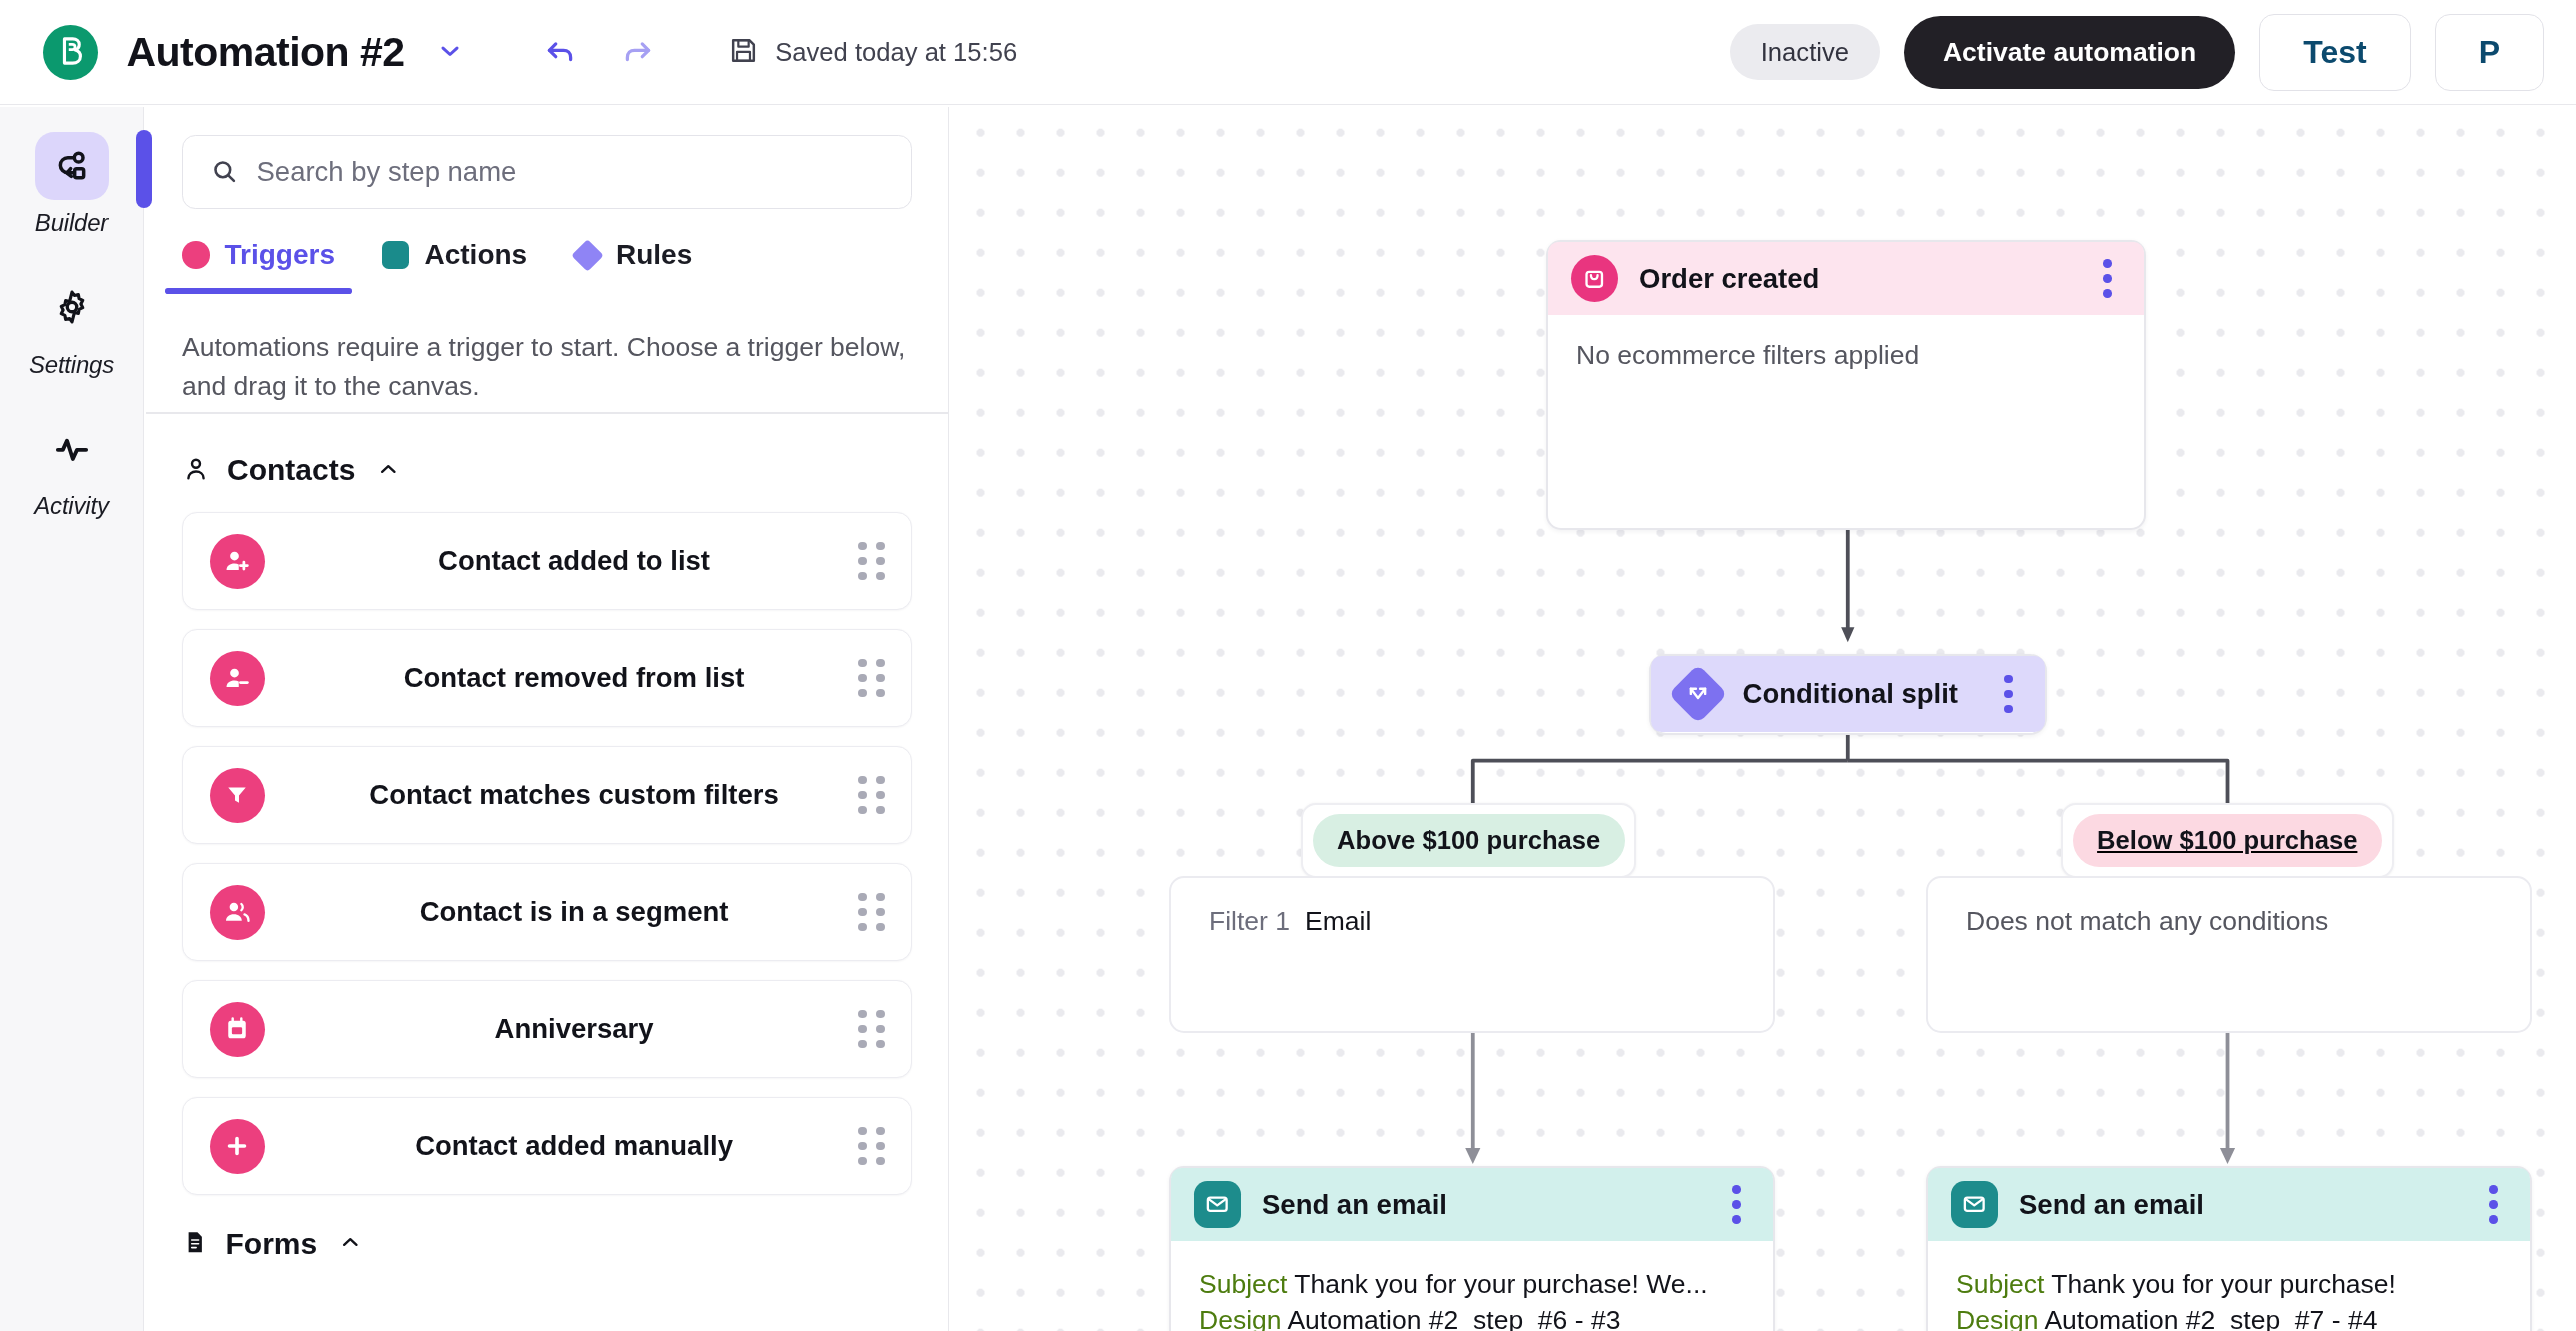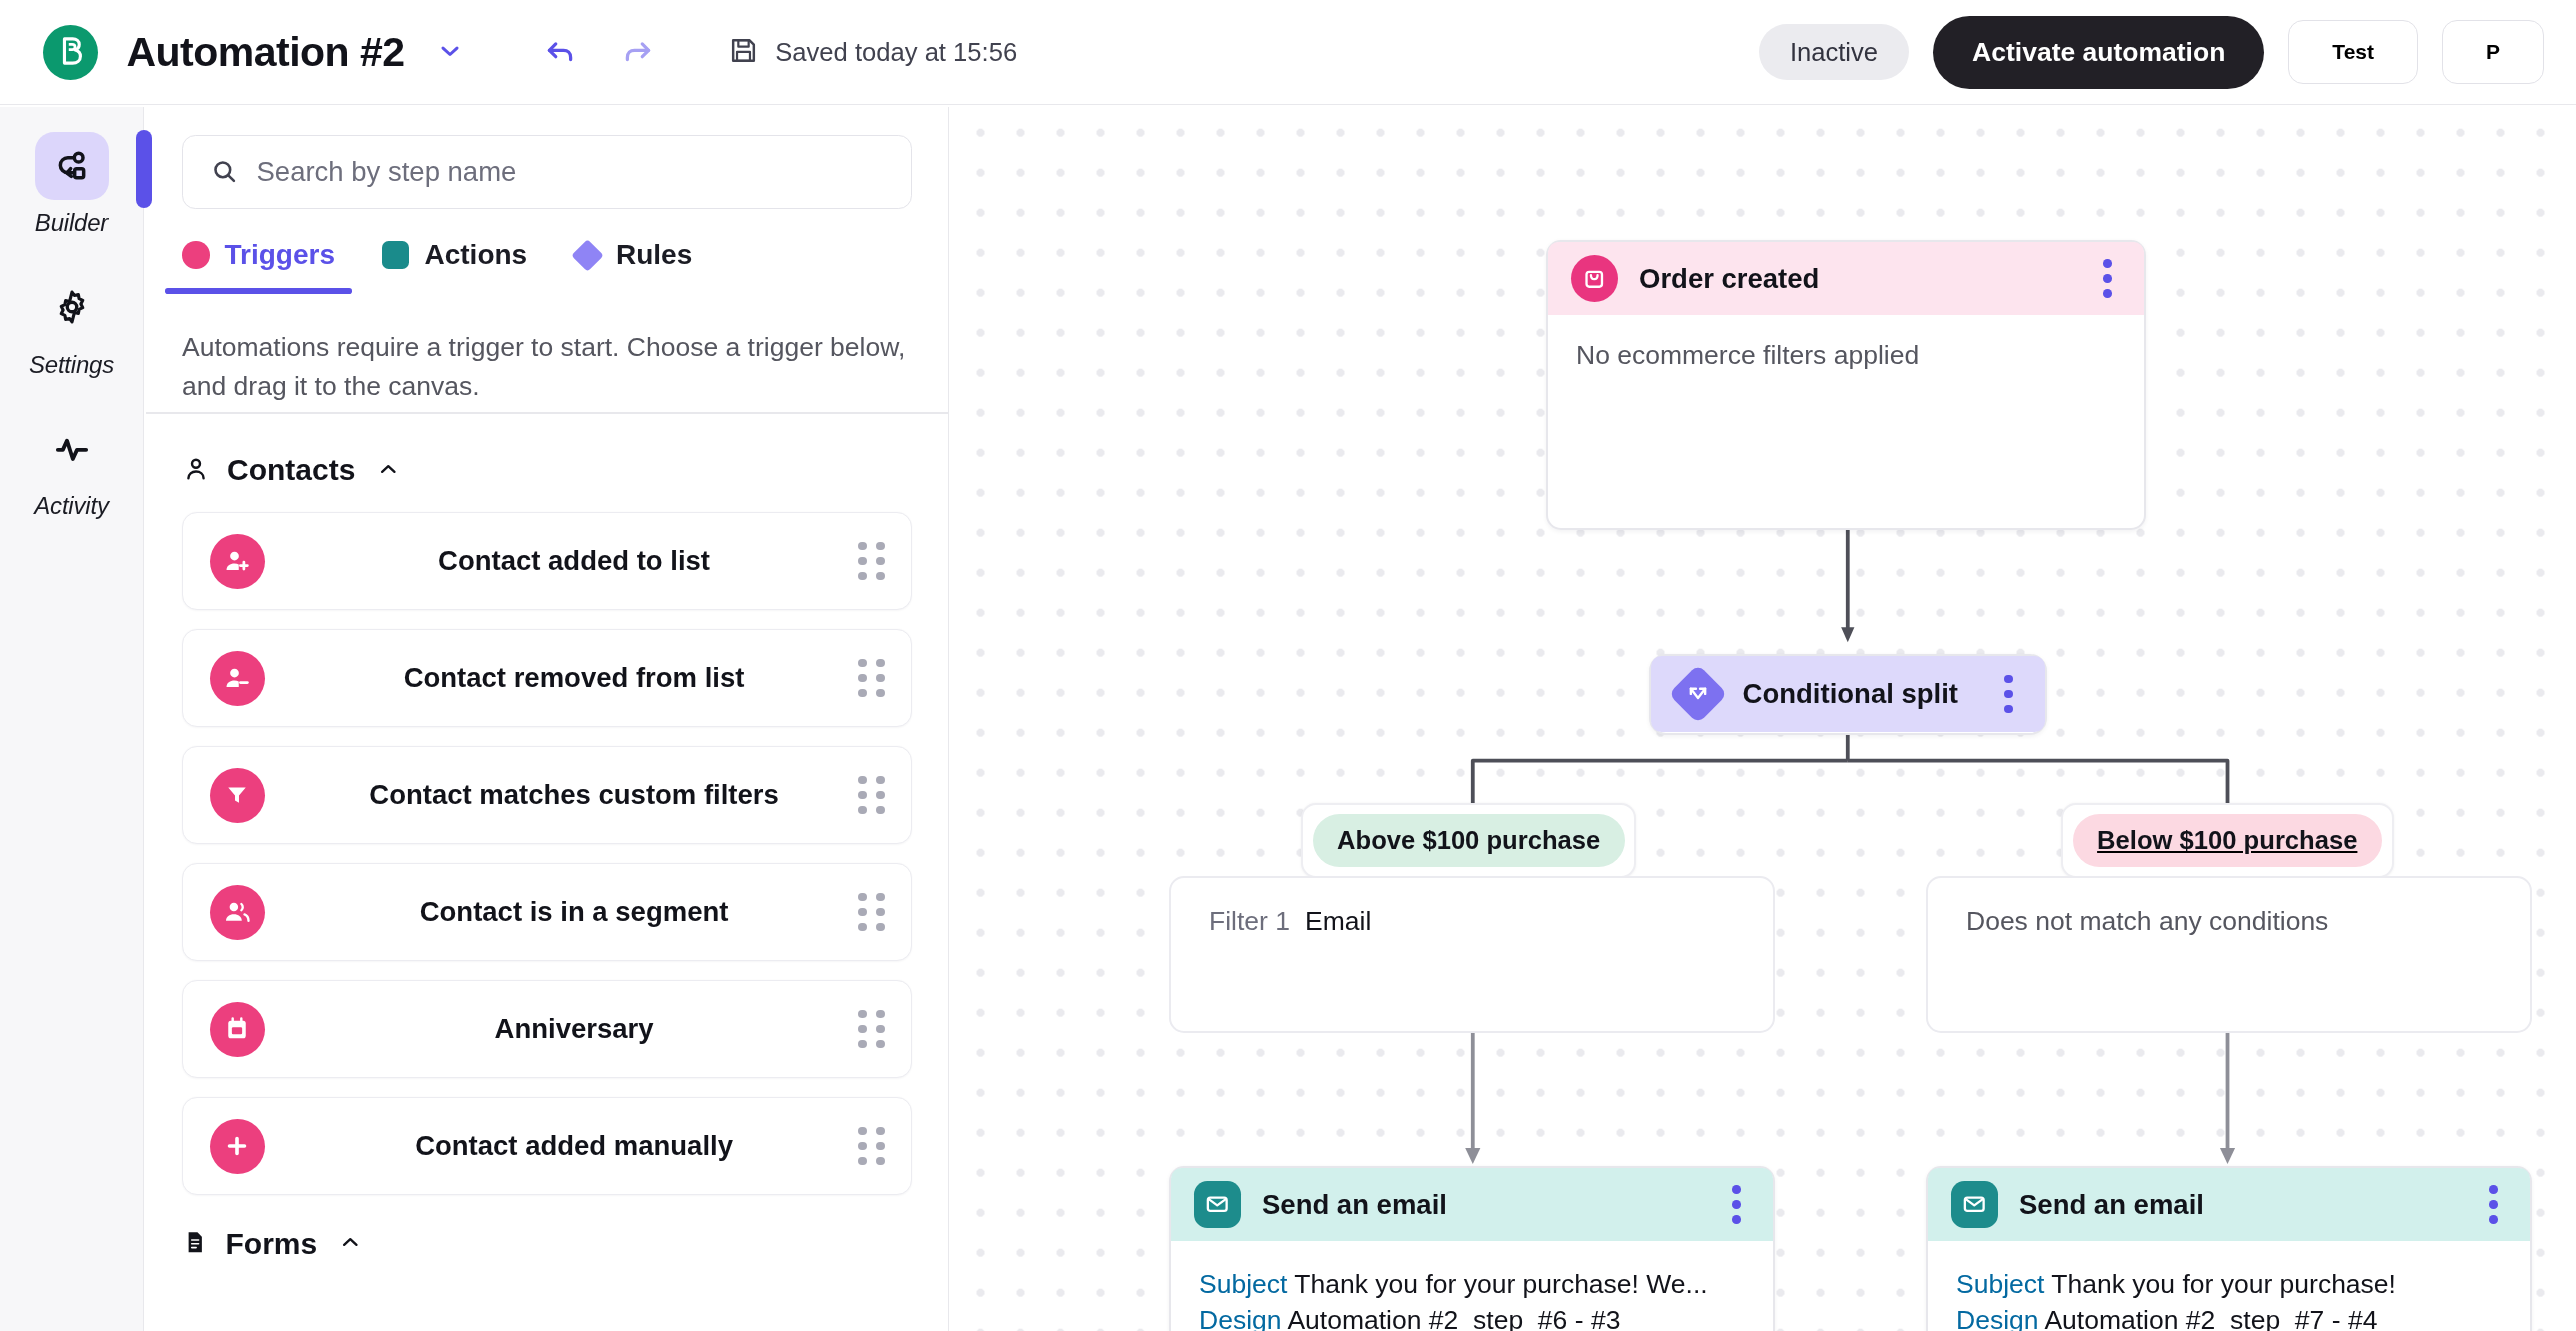--- a/index.html
+++ b/index.html
@@ -53,22 +53,22 @@
     font-size: 25.6px; border-radius: 946px;
     padding: 13.3px 31px; white-space: nowrap; flex: none;
   }
   .primary-btn {
     background: #222026; color: #fff;
     font-size: 26.5px; font-weight: 700;
     border-radius: 946px; padding: 21px 39px;
     margin-left: 24px; white-space: nowrap; flex: none;
   }
   .ghost-btn {
-    background: #fff; color: #000000;
-    font-size: 21px; font-weight: 700;
+    background: #fff; color: #0c4a6e;
+    font-size: 32px; font-weight: 700;
     border: 1.9px solid #e2e2e8;
     border-radius: 15px; padding: 19px 43px;
     margin-left: 24px; white-space: nowrap; flex: none;
   }
   .ghost-btn.clipped {
     margin-left: 24px; padding-right: 43px;
   }
   
   .nav-rail {
     position: absolute; top: 107px; left: 0;
@@ -216,21 +216,21 @@
     background: #7d71f0; flex: none; transform: rotate(45deg);
     display:flex; align-items:center; justify-content:center;
     margin: 2.8px;
   }
   .node-icon-dia > svg { transform: rotate(-45deg); }
   .node-title { font-size: 27.5px; font-weight: 700; color: #12131a; margin-left: 21px; flex: 1; white-space: nowrap; }
   .kebab { display:flex; flex-direction:column; gap:6.6px; flex:none; padding: 5.7px 9.5px; }
   .kebab i { width: 8.5px; height: 8.5px; border-radius:50%; background:#5b51e8; display:block; }
   .node-body { padding: 24.6px 28px 0 28px; }
   .node-line { font-size: 26.5px; color: #12131a; line-height: 1.38; white-space: nowrap; }
-  .node-line .k { color: #0369a1; }
+  .node-line .k { color: #4d7c0f; }
   .node-muted { font-size: 26.5px; color: #55565f; }
 
   .branch-pill-box {
     position: absolute;
     background: #fff;
     border: 2.8px solid #eeeef2;
     border-radius: 15px;
     padding: 8.5px 9.5px;
     box-shadow: 0 0.9px 2.8px rgba(20,20,40,0.05);
   }

